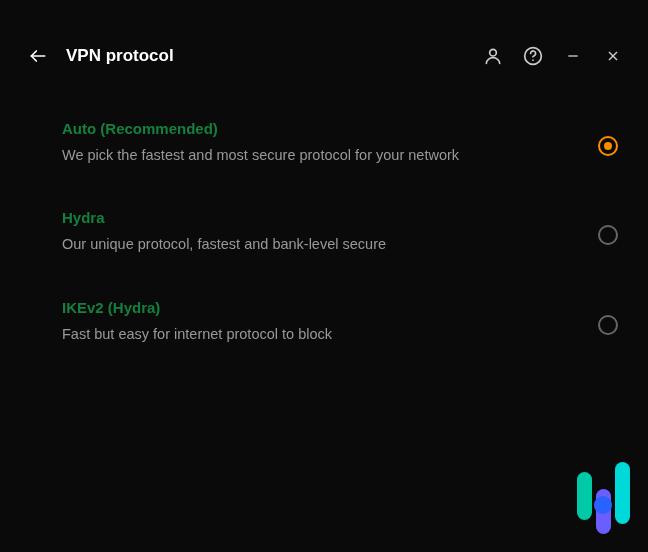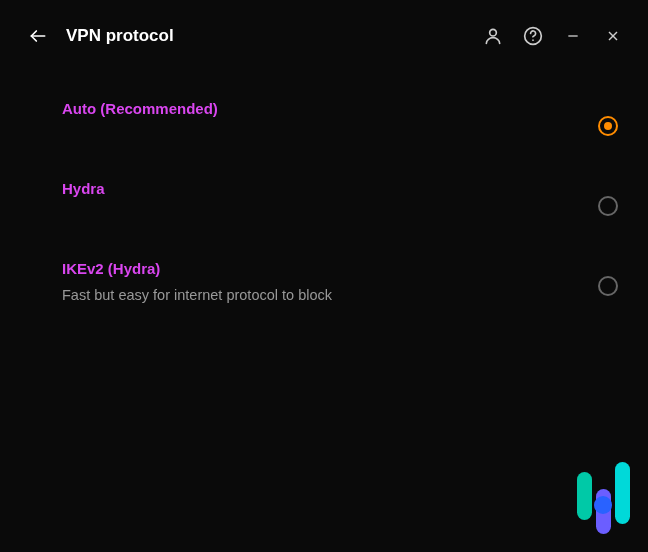--- a/index.html
+++ b/index.html
@@ -14,20 +14,21 @@
       font-family: 'Segoe UI', -apple-system, sans-serif;
       color: #ffffff;
       overflow: hidden;
       position: relative;
     }
     .header {
       display: flex;
       align-items: center;
       padding: 24px 24px 16px 24px;
       height: 64px;
+      margin-top: 20px;
     }
     .back-button {
       width: 28px;
       height: 28px;
       display: flex;
       align-items: center;
       justify-content: center;
       cursor: pointer;
       margin-right: 14px;
     }
@@ -60,21 +61,21 @@
       margin-bottom: 44px;
       cursor: pointer;
     }
     .protocol-text {
       flex: 1;
       padding-right: 32px;
     }
     .protocol-title {
       font-size: 15px;
       font-weight: 600;
-      color: #d946ef;
+      color: #15803d;
       margin-bottom: 8px;
     }
     .protocol-description {
       font-size: 14.5px;
       color: #999999;
       line-height: 1.4;
     }
     .radio-button {
       width: 20px;
       height: 20px;
@@ -173,27 +174,29 @@
         <line x1="6" y1="18" x2="18" y2="6"></line>
       </svg>
     </div>
   </div>
 </div>
 
 <div class="content">
   <div class="protocol-item">
     <div class="protocol-text">
       <div class="protocol-title">Auto (Recommended)</div>
+      <div class="protocol-description">We pick the fastest and most secure protocol for your network</div>
     </div>
     <div class="radio-button selected"></div>
   </div>
 
   <div class="protocol-item">
     <div class="protocol-text">
       <div class="protocol-title">Hydra</div>
+      <div class="protocol-description">Our unique protocol, fastest and bank-level secure</div>
     </div>
     <div class="radio-button"></div>
   </div>
 
   <div class="protocol-item">
     <div class="protocol-text">
       <div class="protocol-title">IKEv2 (Hydra)</div>
       <div class="protocol-description">Fast but easy for internet protocol to block</div>
     </div>
     <div class="radio-button"></div>

